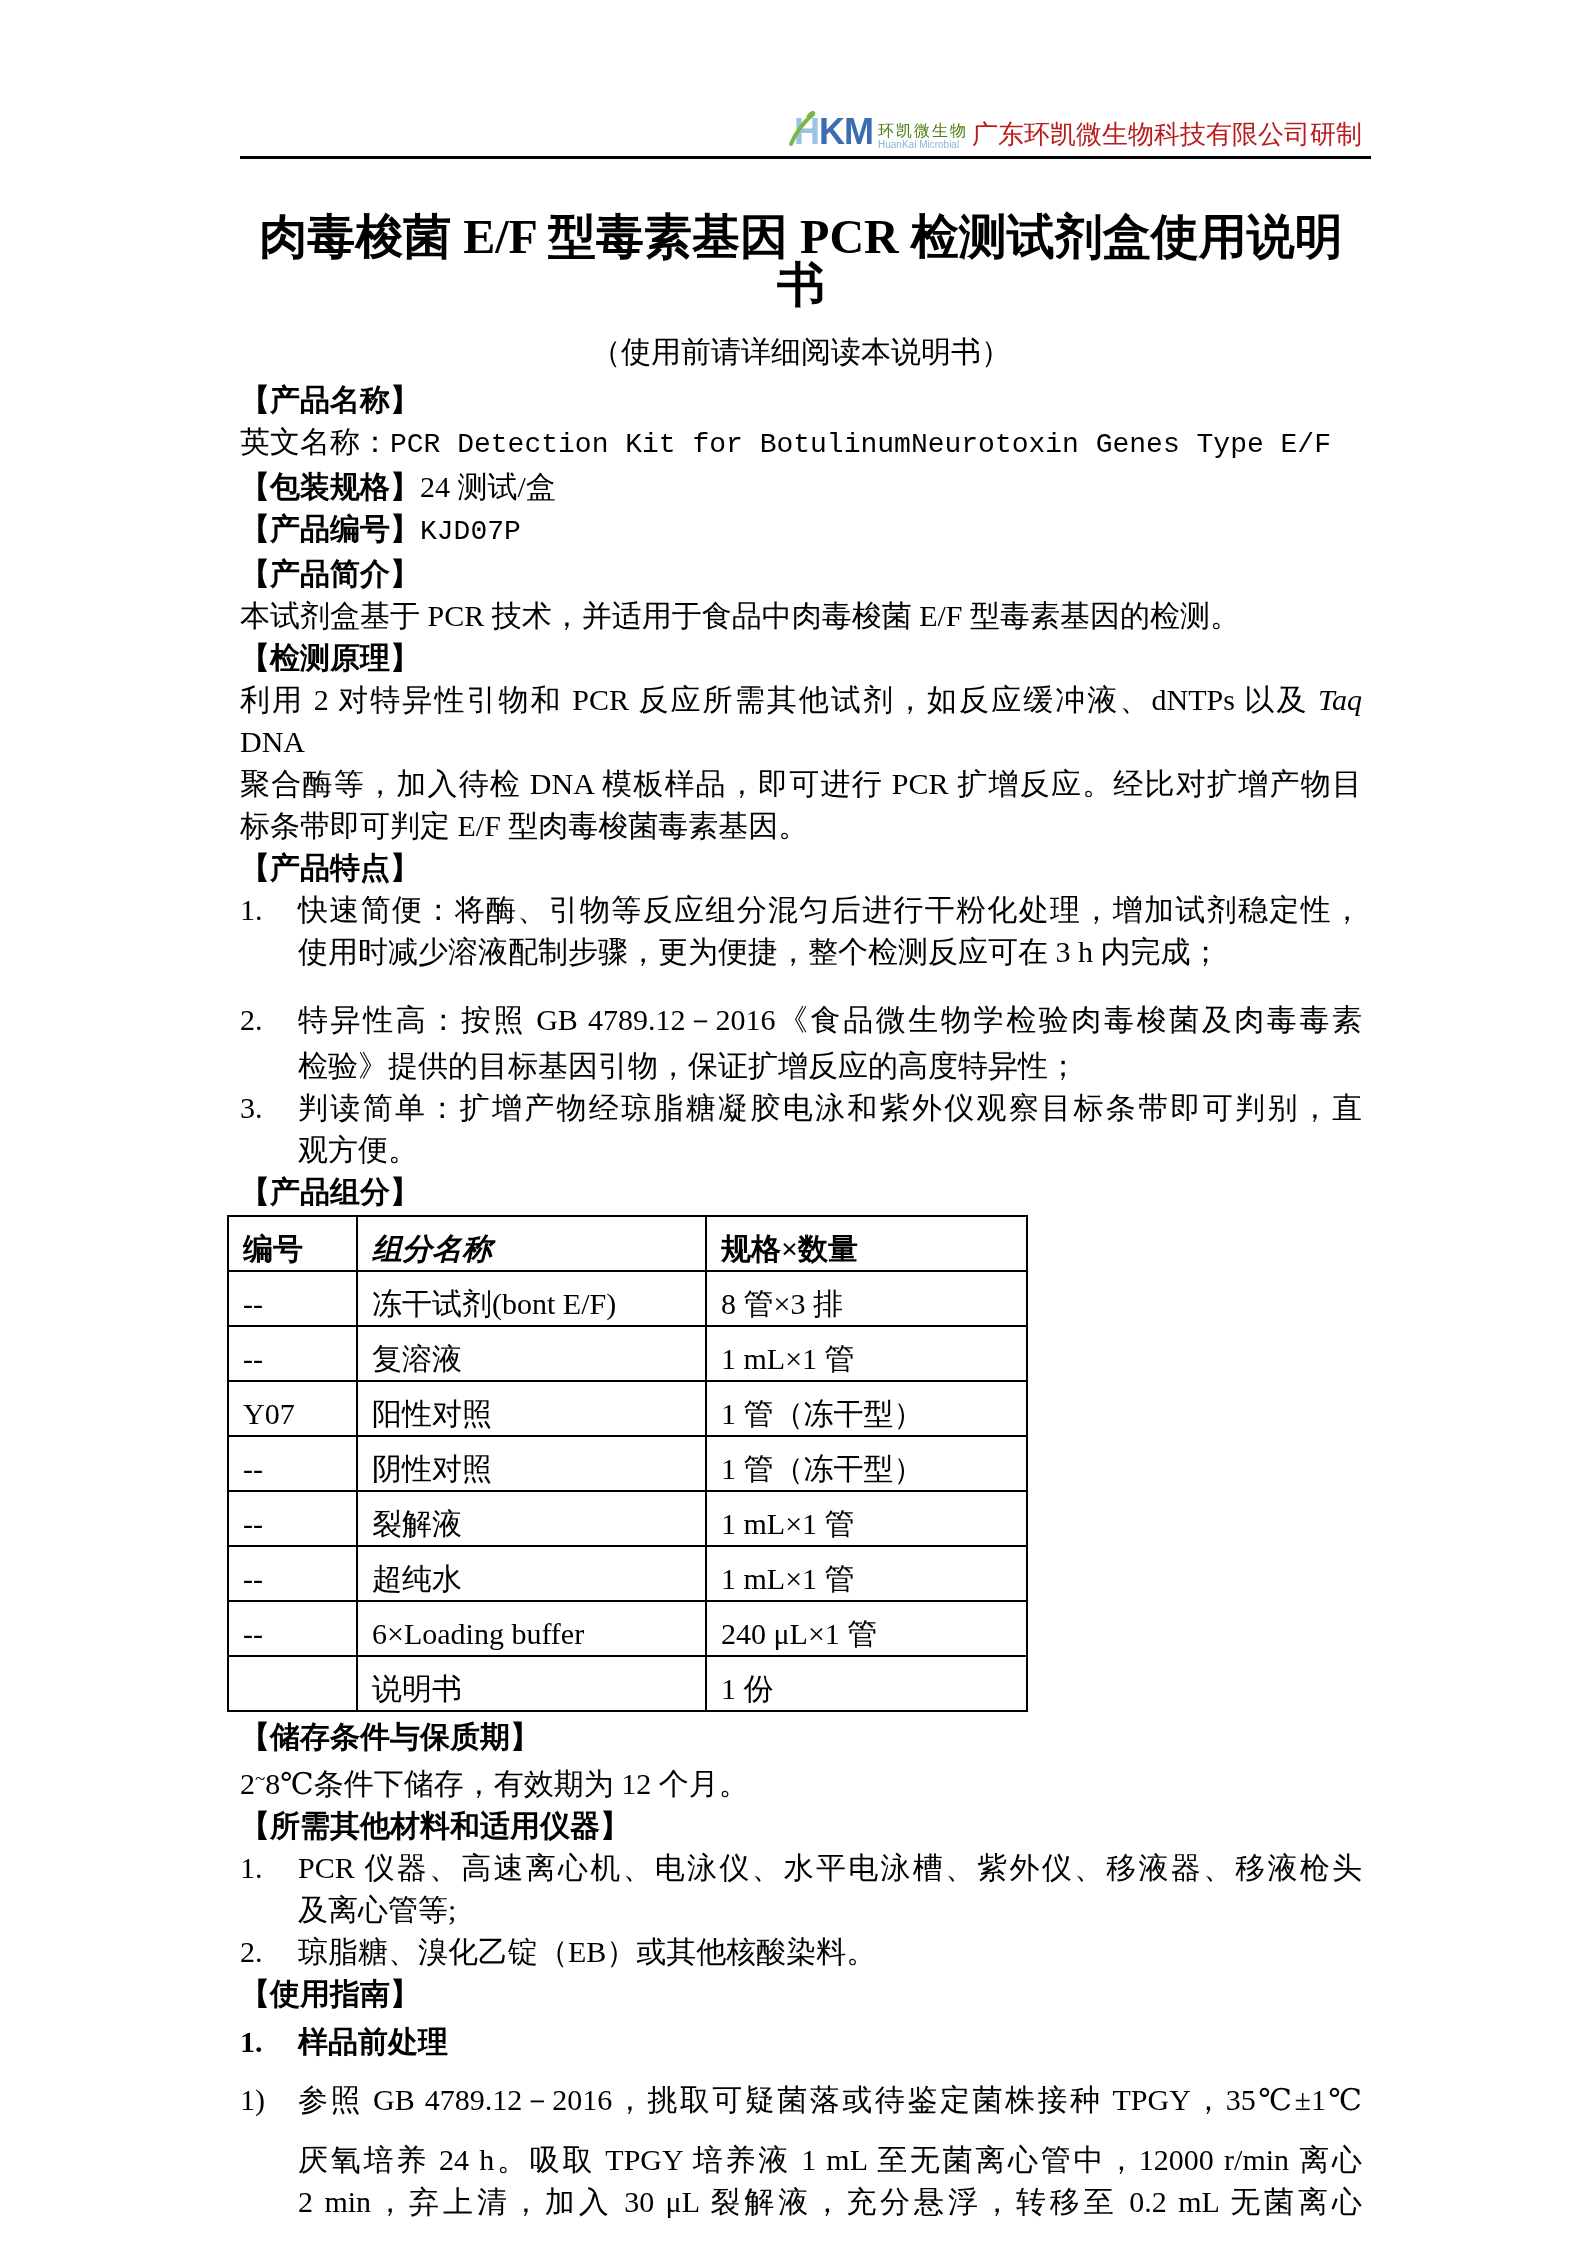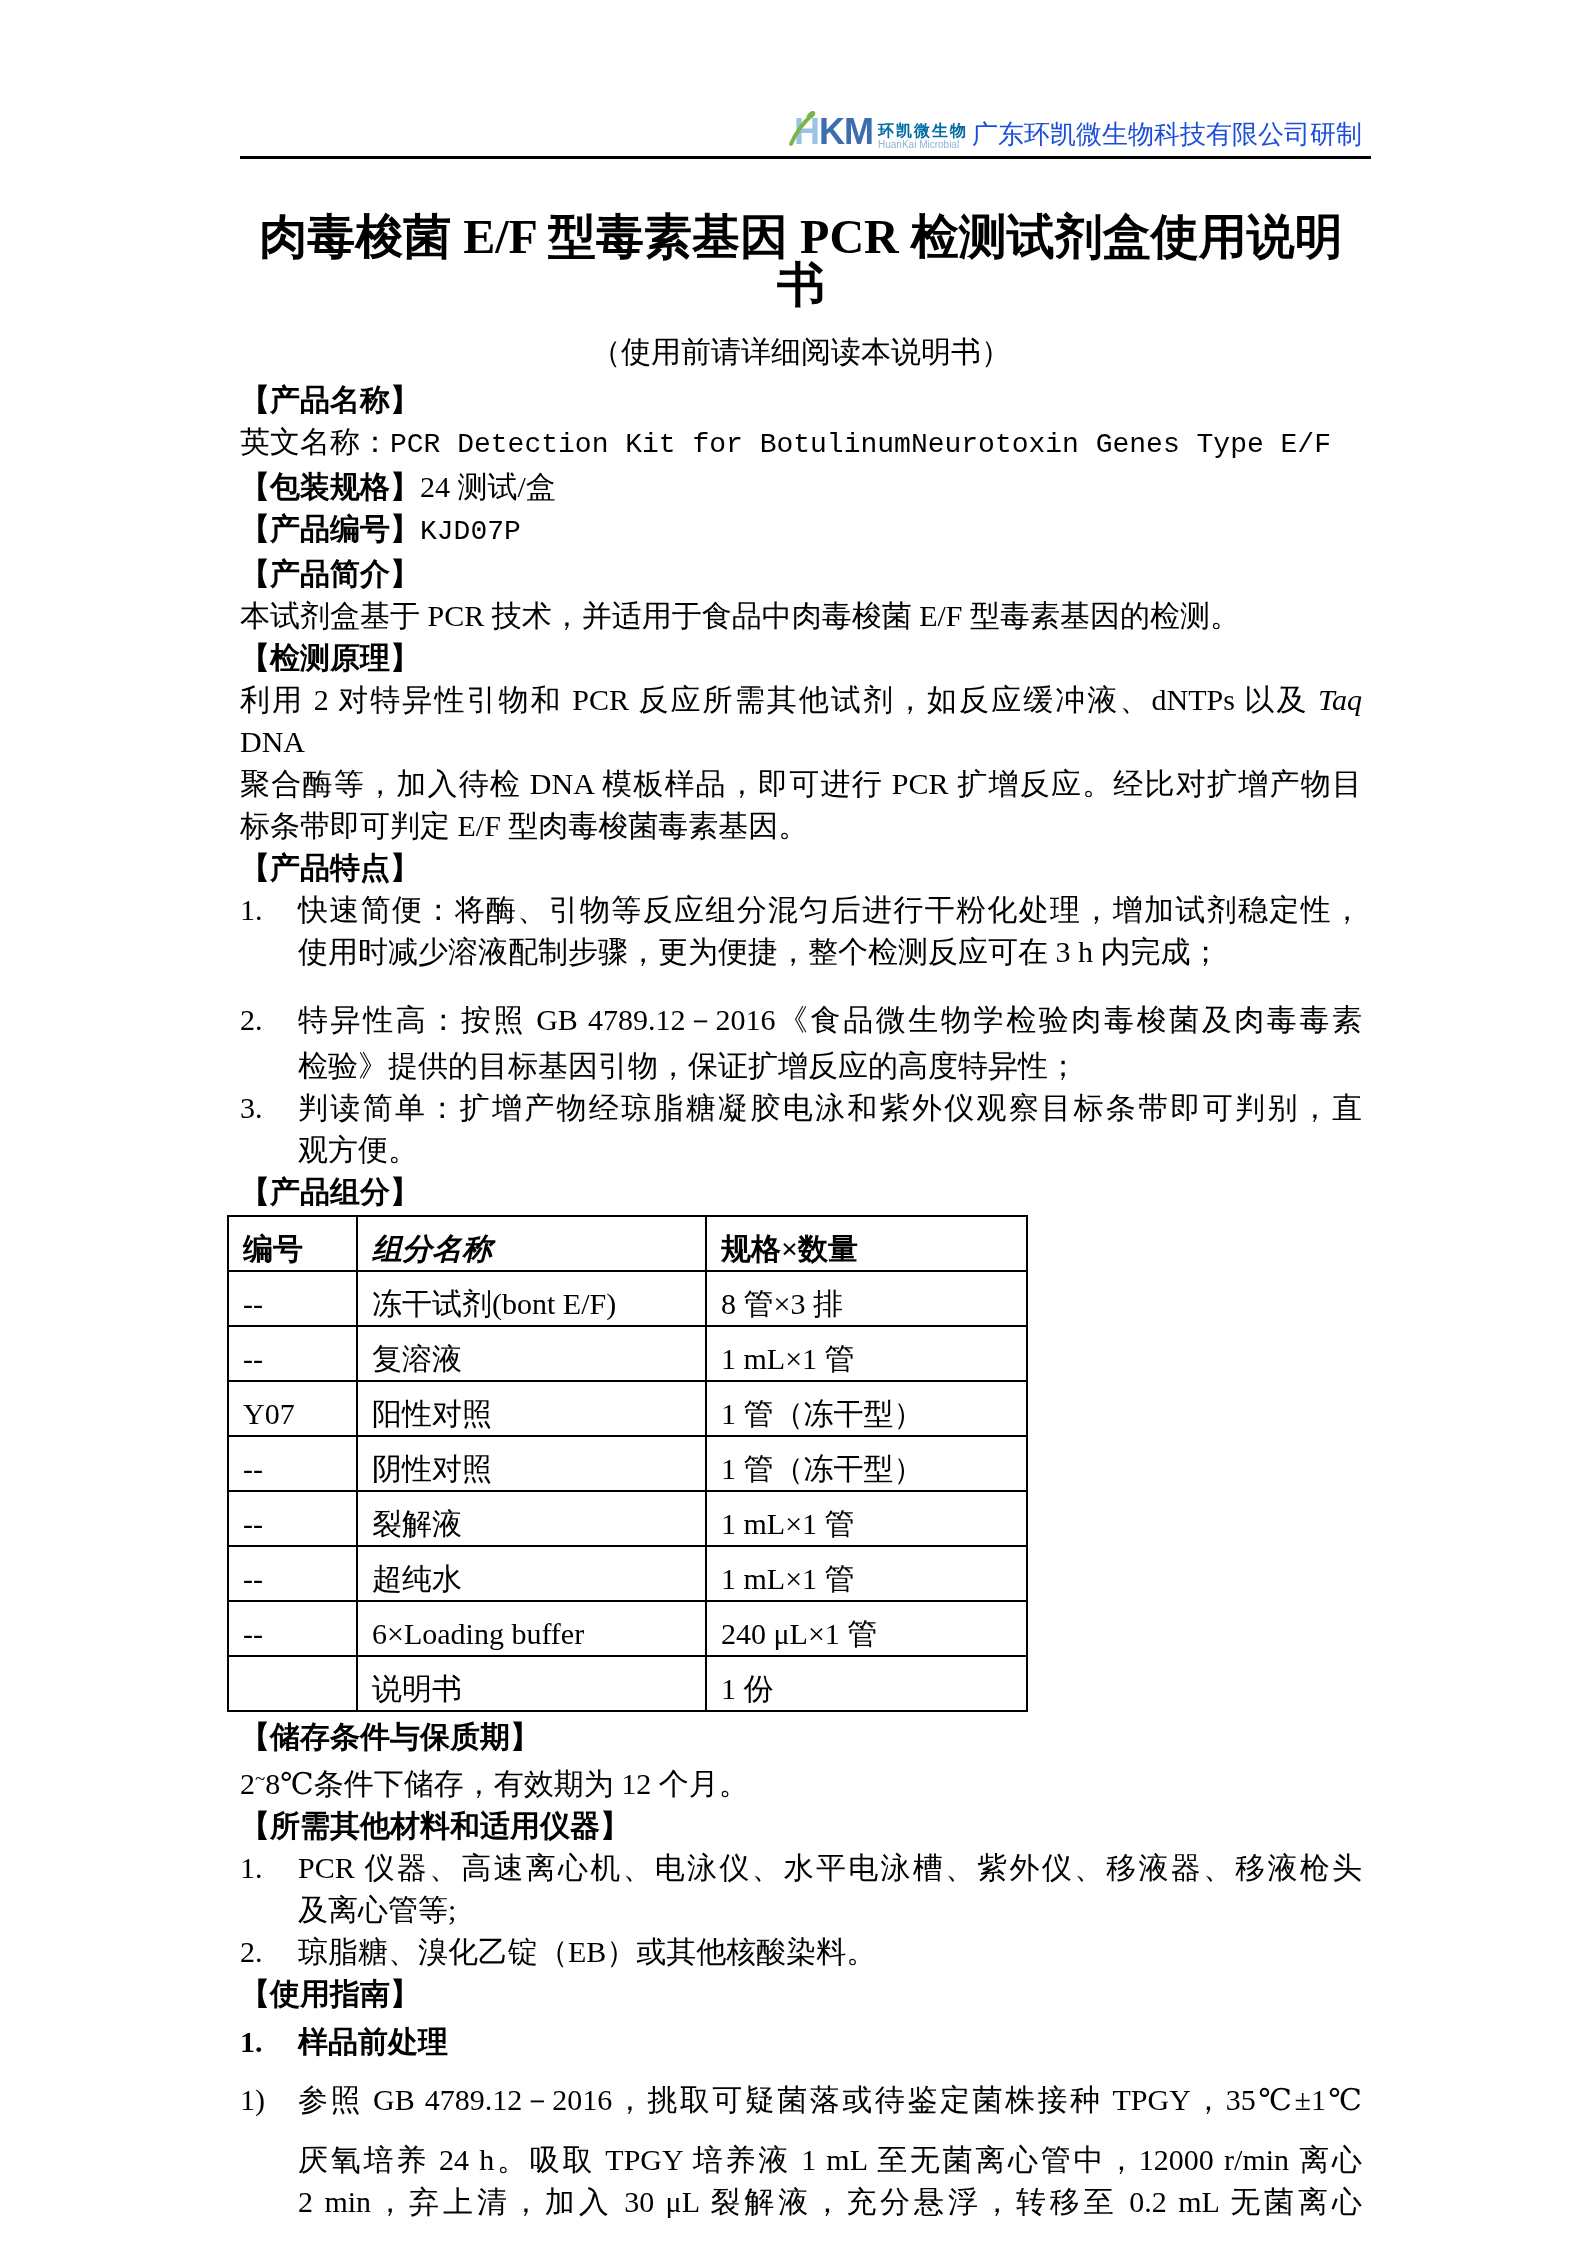--- a/index.html
+++ b/index.html
@@ -16,27 +16,27 @@
   .hkm{
     font-family:"Liberation Sans","DejaVu Sans",sans-serif;
     font-weight:bold;font-size:36px;line-height:36px;letter-spacing:-1px;
     color:#3c6db0;position:relative;padding-left:4px;
   }
   .hkm .h-light{color:#9cc3e5;}
   .leaf-svg{position:absolute;left:-2px;top:-6px;}
   .logo-stack{display:flex;flex-direction:column;margin-left:5px;justify-content:flex-end;}
   .logo-cn{
     font-family:"Liberation Sans","DejaVu Sans",sans-serif;
-    color:#0369a1;font-weight:bold;font-size:16px;line-height:17px;letter-spacing:2px;
+    color:#4d7c0f;font-weight:normal;font-size:16px;line-height:17px;letter-spacing:2px;
   }
   .logo-en{
     font-family:"Liberation Sans","DejaVu Sans",sans-serif;
     color:#8ab4d8;font-size:10px;line-height:11px;
   }
-  .company{font-size:26px;line-height:30px;color:#1d4ed8;margin-left:4px;}
+  .company{font-size:26px;line-height:30px;color:#b91c1c;margin-left:4px;}
   .rule{margin-top:6px;height:3px;background:#000;width:1131px;}
   
   .doc-title{margin-top:54px;font-size:48px;line-height:48px;font-weight:bold;text-align:center;}
   .doc-subtitle{margin-top:22px;font-size:30px;line-height:42px;text-align:center;}
   
   .ln{font-size:30px;line-height:42px;white-space:nowrap;}
   .jl{white-space:normal;text-align:justify;text-align-last:justify;}
   .hd{font-weight:bold;}
   .first-hd{margin-top:6px;}
   .mono{font-family:"Liberation Mono","DejaVu Sans Mono",monospace;font-size:28px;}

